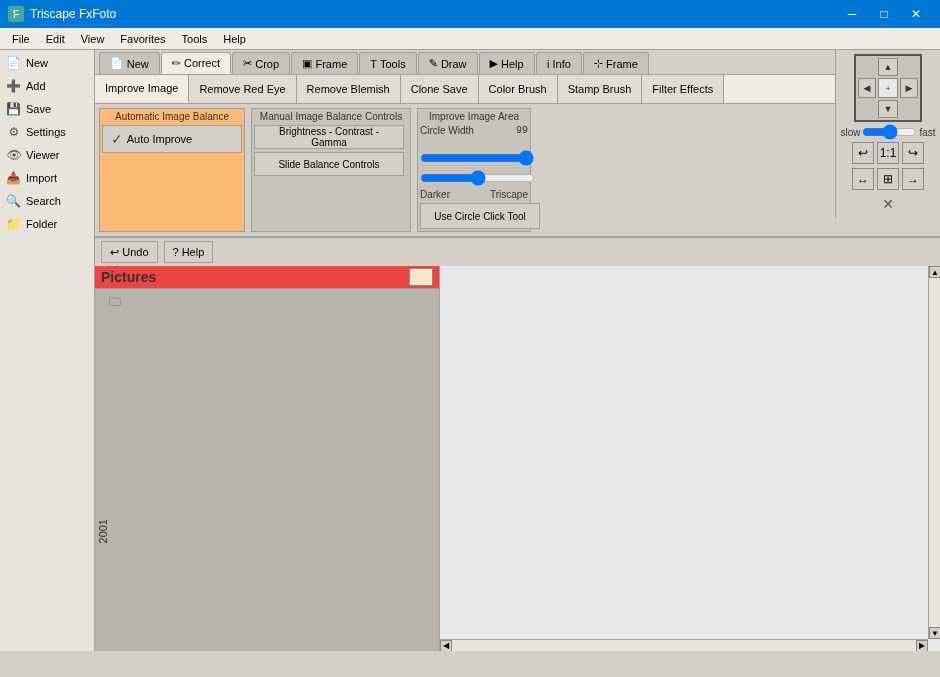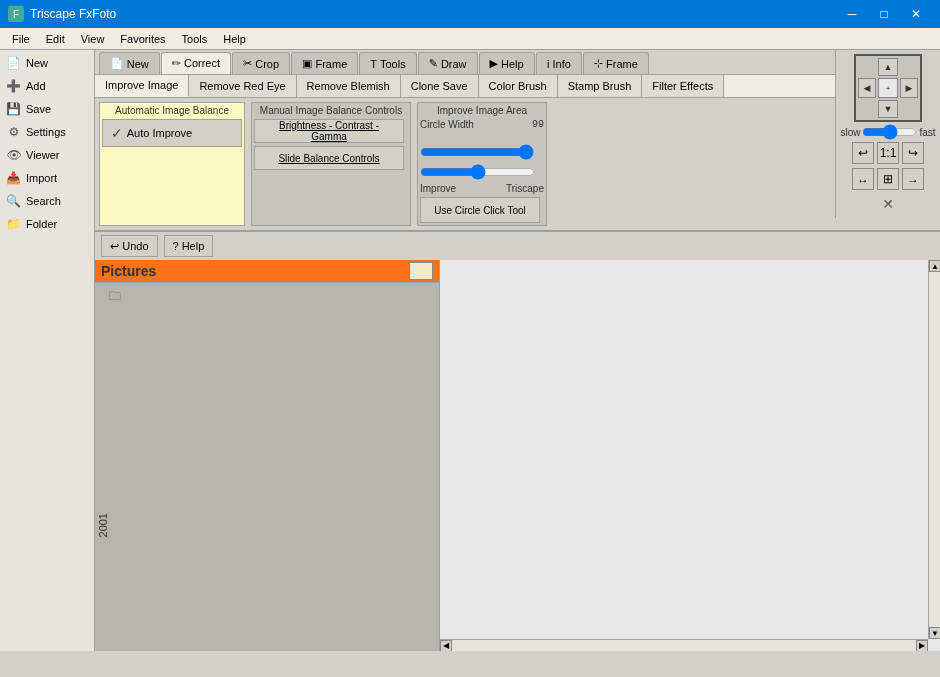--- a/index.html
+++ b/index.html
@@ -82,39 +82,39 @@
 
     
     .sub-tab-bar {
       display: flex;
       background: #f0ece4;
       border-bottom: 1px solid #a0a0a0;
       padding: 0;
     }
     .sub-tab {
       padding: 3px 10px; cursor: pointer; font-size: 11px;
-      border-right: 1px solid #a0a0a0; height: 22px;
+      border-right: 1px solid #a0a0a0; height: 28px;
       display: flex; align-items: center;
       background: #e0dcd4;
     }
     .sub-tab.active { background: #f0ece4; border-bottom: 2px solid #f0ece4; }
 
     
     .tools-panel {
       background: #d4d0c8;
       padding: 4px;
       display: flex;
       gap: 6px;
       border-bottom: 1px solid #a0a0a0;
     }
 
     
     .panel-box {
       border: 1px solid #a0a0a0;
-      background: #fef9c3;
+      background: #fdba74;
       padding: 2px;
       flex: 0 0 auto;
     }
     .panel-box-title {
       font-size: 10px; color: #333; text-align: center;
       margin-bottom: 3px; font-weight: normal;
     }
     .auto-improve-btn {
       display: flex; align-items: center; gap: 4px;
       background: #d4d0c8; border: 1px solid #a0a0a0;
@@ -130,30 +130,29 @@
       padding: 2px;
       flex: 0 0 auto;
       width: 160px;
     }
     .manual-btn {
       display: flex; align-items: center; justify-content: center;
       background: #d4d0c8; border: 1px solid #a0a0a0;
       padding: 3px 6px; cursor: pointer; font-size: 10px;
       width: 150px; height: 24px; margin-bottom: 3px;
       text-align: center;
-      text-decoration: underline;
     }
 
     
     .improve-box {
       border: 1px solid #a0a0a0;
       background: #c8c4bc;
       padding: 2px;
       flex: 0 0 auto;
-      width: 130px;
+      width: 114px;
     }
     .slider-row { display: flex; align-items: center; gap: 4px; margin-bottom: 15px; }
     .slider-label { font-size: 10px; color: #333; flex: 1; }
     .slider-val { font-size: 10px; color: #333; width: 20px; text-align: right; font-family: Liberation Mono, monospace; }
     input[type=range] { width: 90px; height: 14px; cursor: pointer; }
     .darker-lighter { display: flex; justify-content: space-between; font-size: 10px; color: #333; margin-bottom: 3px; }
     .use-circle-btn {
       display: flex; align-items: center; justify-content: center;
       background: #d4d0c8; border: 1px solid #a0a0a0;
       padding: 12px 4px; cursor: pointer; font-size: 10px;
@@ -184,21 +183,21 @@
     .thumb-panel {
       width: 345px;
       background: #c8c4bc;
       border-right: 1px solid #a0a0a0;
       position: relative;
       display: flex;
       flex-direction: column;
     }
     .thumb-header {
       display: flex; align-items: center; justify-content: space-between;
-      padding: 2px 6px; background: #f97316;
+      padding: 2px 6px; background: #ef4444;
       border-bottom: 1px solid #a0a0a0;
     }
     .thumb-title { font-size: 14px; font-weight: bold; color: #333; }
     .thumb-color-box { width: 24px; height: 18px; background: #f0e8c8; border: 1px solid #888; }
 
     
     .preview-area {
       flex: 1;
       background: #e8e8e8;
       position: relative;
@@ -418,21 +417,21 @@
           <span class="slider-label">Circle Width</span>
           <span class="slider-val">99</span>
         </div>
         <div style="margin-bottom:4px;">
           <input type="range" min="0" max="100" value="99" style="width: 115px;">
         </div>
         <div style="margin-bottom:2px;">
           <input type="range" min="0" max="100" value="50" style="width: 115px;">
         </div>
         <div class="darker-lighter">
-          <span>Improve</span>
+          <span>Darker</span>
           <span>Triscape</span>
         </div>
         <button class="use-circle-btn">
           <span>Use Circle Click Tool</span>
         </button>
       </div>
     </div>
 
     <div class="bottom-bar">
       <button class="bottom-btn">

